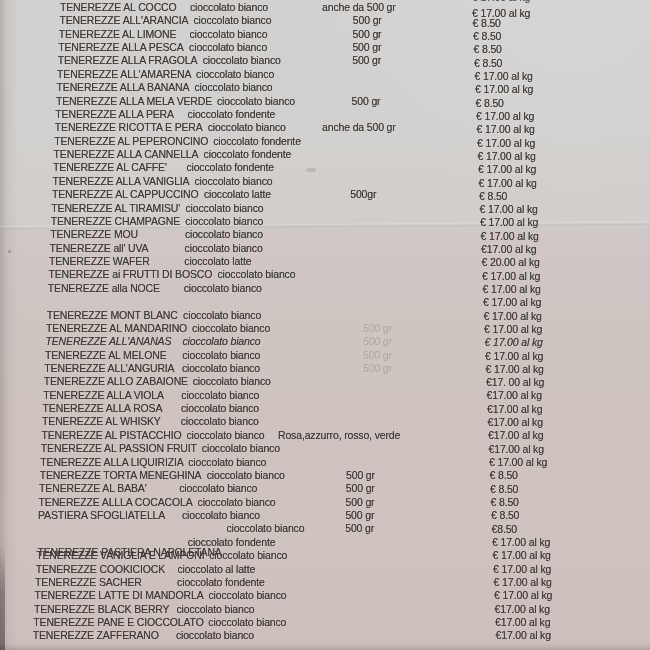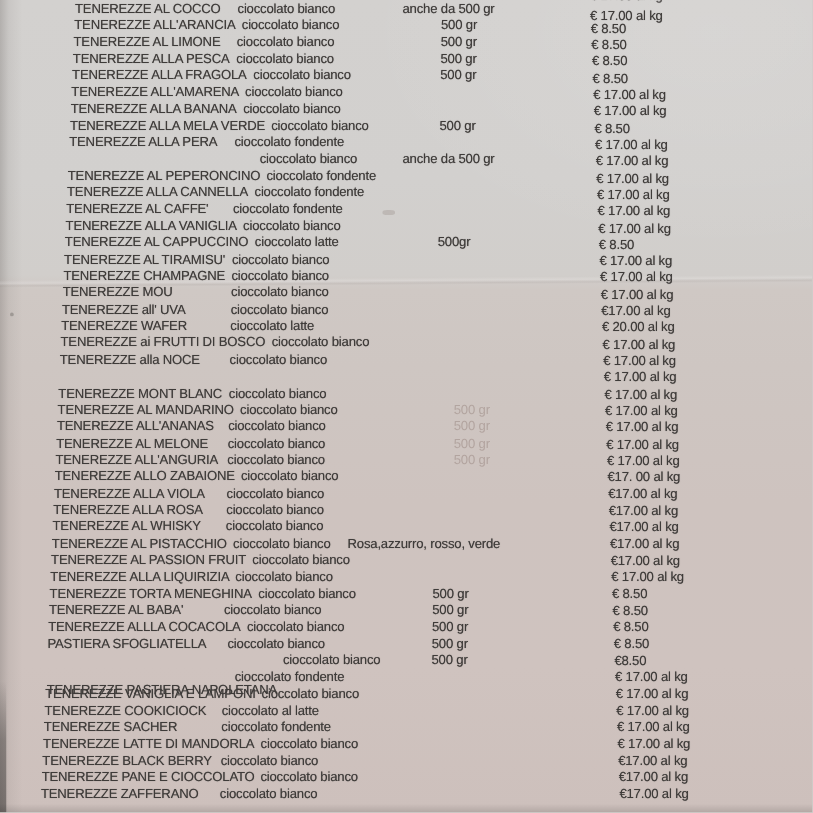--- a/index.html
+++ b/index.html
@@ -130,20 +130,21 @@
       <span class="cell-note" style="left: 351.6px;">500 gr</span>
       <span class="cell-price" style="left: 475.5px; top: 2.08px;">€ 8.50</span>
     </div>
       <div class="row" style="top: 107.96px;">
       <span class="cell-name" style="left: 55.36px;">TENEREZZE ALLA PERA</span>
       <span class="cell-choc" style="left: 187.6px;">cioccolato fondente</span>
 
       <span class="cell-price" style="left: 476px; top: 2.02px;">€ 17.00 al kg</span>
     </div>
       <div class="row" style="top: 121.33px;">
+      <span class="cell-name" style="left: 54.78px;">TENEREZZE RICOTTA E PERA</span>
       <span class="cell-choc" style="left: 207.78px;">cioccolato bianco</span>
       <span class="cell-note" style="left: 322px;">anche da 500 gr</span>
       <span class="cell-price" style="left: 476.5px; top: 1.96px;">€ 17.00 al kg</span>
     </div>
       <div class="row" style="top: 134.7px;">
       <span class="cell-name" style="left: 54.2px;">TENEREZZE AL PEPERONCINO</span>
       <span class="cell-choc" style="left: 213.2px;">cioccolato fondente</span>
 
       <span class="cell-price" style="left: 477px; top: 1.9px;">€ 17.00 al kg</span>
     </div>
@@ -222,21 +223,21 @@
       <span class="cell-choc" style="left: 183.1px;">cioccolato bianco</span>
 
       <span class="cell-price" style="left: 483.5px; top: 1.12px;">€ 17.00 al kg</span>
     </div>
       <div class="row" style="top: 321.88px;">
       <span class="cell-name" style="left: 46.08px;">TENEREZZE AL MANDARINO</span>
       <span class="cell-choc" style="left: 192.08px;">cioccolato bianco</span>
       <span class="cell-note ghost" style="left: 363px;">500 gr</span>
       <span class="cell-price" style="left: 484px; top: 1.06px;">€ 17.00 al kg</span>
     </div>
-      <div class="row" style="top: 335.25px;">
+      <div class="row" style="top: 335.25px; font-style: italic;">
       <span class="cell-name" style="left: 45.5px;">TENEREZZE ALL'ANANAS</span>
       <span class="cell-choc" style="left: 182.5px;">cioccolato bianco</span>
       <span class="cell-note ghost" style="left: 363px;">500 gr</span>
       <span class="cell-price" style="left: 484.5px; top: 1px;">€ 17.00 al kg</span>
     </div>
       <div class="row" style="top: 348.62px;">
       <span class="cell-name" style="left: 44.92px;">TENEREZZE AL MELONE</span>
       <span class="cell-choc" style="left: 182.2px;">cioccolato bianco</span>
       <span class="cell-note ghost" style="left: 363px;">500 gr</span>
       <span class="cell-price" style="left: 485px; top: 0.94px;">€ 17.00 al kg</span>

